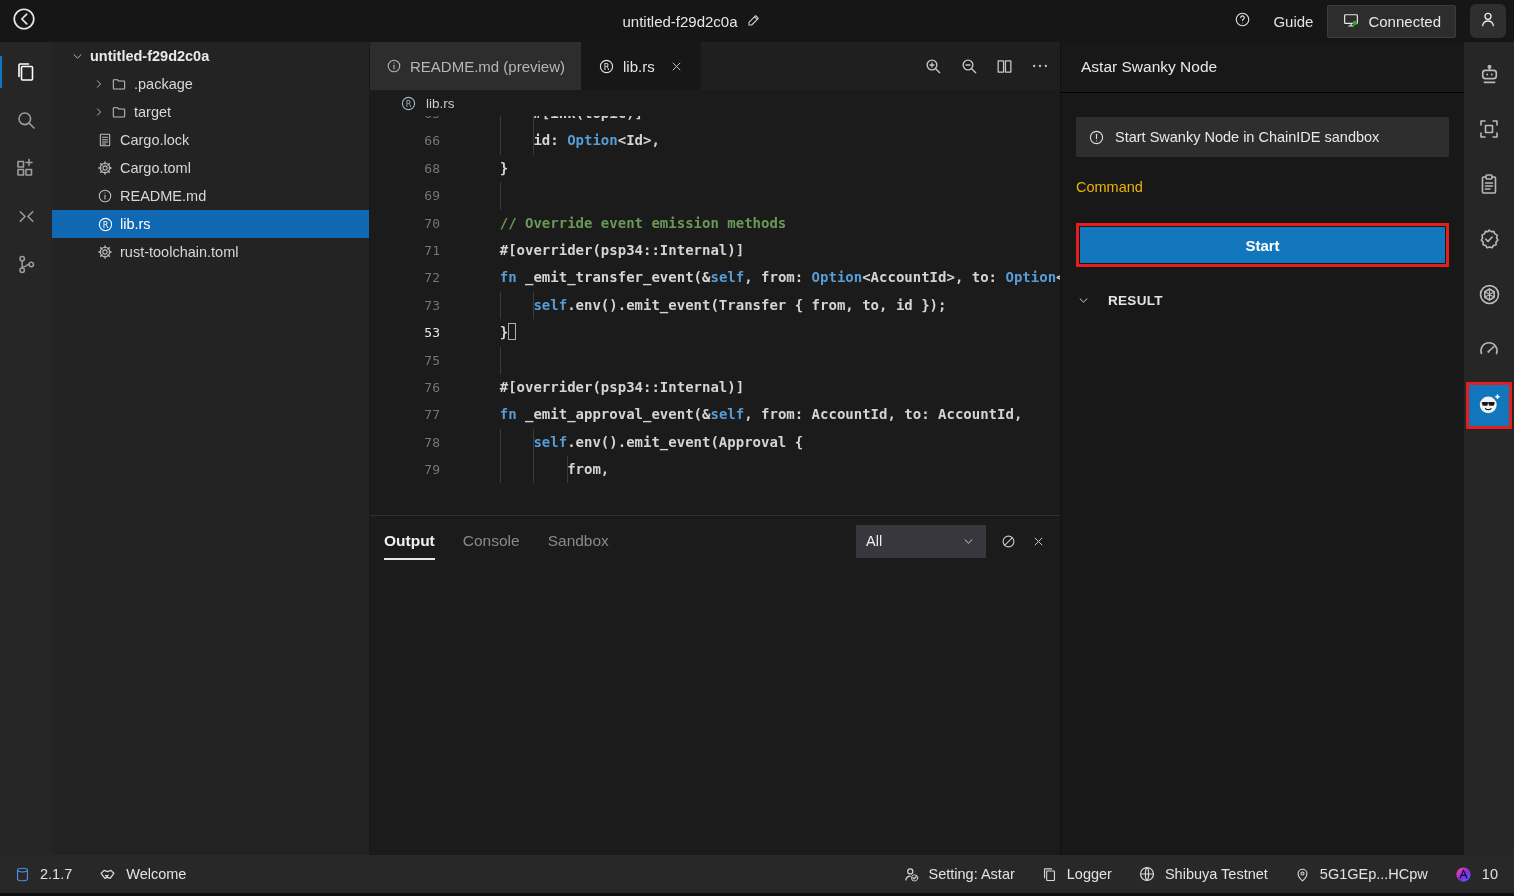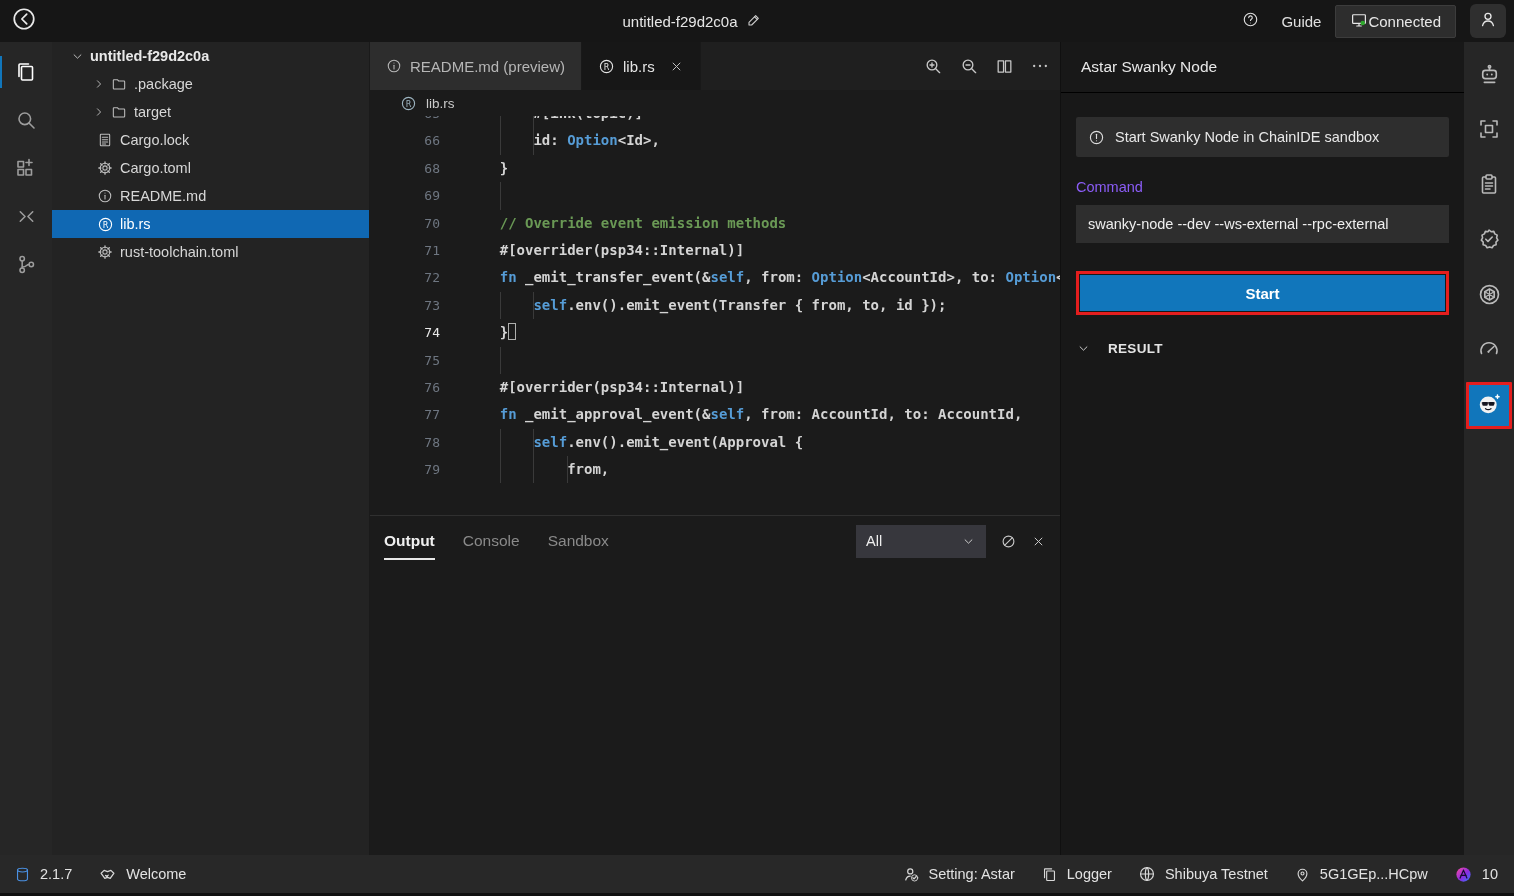--- a/index.html
+++ b/index.html
@@ -7,21 +7,21 @@
     font-family:"Liberation Sans", sans-serif; color:#cccccc; }
   .app { width:1514px; height:896px; display:flex; flex-direction:column; }
 
   
   .titlebar { height:42px; background:#161616; display:flex; align-items:center; position:relative; flex:0 0 auto; }
   .back-btn { width:32px; height:32px; margin-left:8px; color:#e8e8e8; display:flex; align-items:center; justify-content:center; cursor:pointer; }
   .title-center { position:absolute; left:0; right:130px; top:0; bottom:0; display:flex; align-items:center; justify-content:center; gap:8px; color:#e6e6e6; font-size:15px; }
   .title-center .icn { color:#cfcfcf; }
   .titlebar-right { position:absolute; right:8px; top:0; bottom:0; display:flex; align-items:center; gap:14px; }
   .guide { display:flex; align-items:center; gap:22px; font-size:15px; color:#e0e0e0; cursor:pointer; }
-  .connected-btn { display:flex; align-items:center; font-size:15px; color:#e8e8e8; background:#2d2d2d; border:1px solid #3c3c3c; padding:5px 14px; border-radius:2px; cursor:pointer; }
+  .connected-btn { display:flex; align-items:center; gap:8px; font-size:15px; color:#e8e8e8; background:#2d2d2d; border:1px solid #3c3c3c; padding:5px 14px; border-radius:2px; cursor:pointer; }
   .avatar-btn { width:36px; height:34px; background:#2f2f2f; border-radius:6px; display:flex; align-items:center; justify-content:center; color:#e8e8e8; cursor:pointer; }
 
   
   .main { flex:1 1 auto; display:flex; min-height:0; }
 
   .abar { width:52px; background:#262626; display:flex; flex-direction:column; align-items:center; padding-top:6px; flex:0 0 auto; }
   .ab-item { width:52px; height:48px; display:flex; align-items:center; justify-content:center; color:#9d9d9d; cursor:pointer; position:relative; }
   .ab-item.active { color:#ffffff; }
   .ab-item.active .left-ind { position:absolute; left:0; top:8px; bottom:8px; width:2px; background:var(--accent); }
   .ab-item .icn svg { display:block; }
@@ -72,21 +72,21 @@
   .bp-select .icn { color:#cccccc; display:flex; }
   .bp-right > .icn { color:#c8c8c8; cursor:pointer; display:flex; }
   .bp-content { flex:1 1 auto; }
 
   
   .rightpanel { width:404px; flex:0 0 auto; background:#181818; border-left:1px solid #101010; display:flex; flex-direction:column; }
   .rp-header { height:51px; display:flex; align-items:center; padding-left:20px; font-size:15.5px; color:#e8e8e8; border-bottom:1px solid #000; flex:0 0 auto; }
   .rp-body { padding:24px 15px 0 15px; }
   .rp-notice { background:#2e2e2e; border-radius:2px; height:40px; display:flex; align-items:center; gap:10px; padding:0 12px; font-size:14.5px; color:#e8e8e8; }
   .rp-notice .icn { color:#dddddd; display:flex; }
-  .rp-cmd-label { margin-top:22px; font-size:14.5px; color:#8b5cf6; }
+  .rp-cmd-label { margin-top:22px; font-size:14.5px; color:#eab308; }
   .rp-cmd-input { margin-top:10px; width:100%; height:38px; background:#2e2e2e; border:none; color:#eeeeee; font-size:14.5px; padding:0 12px; font-family:"Liberation Sans", sans-serif; white-space:nowrap; overflow:hidden; }
   .rp-start-wrap { margin-top:28px; border:3px solid var(--hl-red); padding:1px; }
   .rp-start { width:100%; height:36px; background:var(--accent); color:#ffffff; border:none; font-size:15px; font-weight:bold; font-family:"Liberation Sans", sans-serif; cursor:pointer; }
   .rp-result { margin-top:26px; display:flex; align-items:center; gap:17px; font-size:13.5px; font-weight:bold; color:#e4e4e4; cursor:pointer; letter-spacing:.3px; }
   .rp-result .icn { display:flex; color:#cccccc; }
 
   .abar-right { width:50px; background:#262626; flex:0 0 auto; display:flex; flex-direction:column; align-items:center; padding-top:10px; gap:7px; }
   .abr-item { width:46px; height:48px; display:flex; align-items:center; justify-content:center; color:#b9b9b9; cursor:pointer; }
   .abr-item.active { background:var(--accent); border:3px solid var(--hl-red); height:47px; border-radius:1px; color:#ffffff; }
 
@@ -349,21 +349,21 @@
       <div class="code-area">
         <div class="code-lines" id="code-lines">
             <div class="line"><span class="gutter">65</span><span class="ltext"><span class="iguide" style="left: 4ch;"></span><span class="iguide" style="left: 8ch;"></span><span class="tk-p">        #[ink(topic)]</span></span></div>
             <div class="line"><span class="gutter">66</span><span class="ltext"><span class="iguide" style="left: 4ch;"></span><span class="iguide" style="left: 8ch;"></span><span class="tk-p">        id: </span><span class="tk-k">Option</span><span class="tk-p">&lt;Id&gt;,</span></span></div>
             <div class="line"><span class="gutter">68</span><span class="ltext"><span class="tk-p">    }</span></span></div>
             <div class="line"><span class="gutter">69</span><span class="ltext"><span class="iguide" style="left: 4ch;"></span></span></div>
             <div class="line"><span class="gutter">70</span><span class="ltext"><span class="tk-p">    </span><span class="tk-c">// Override event emission methods</span></span></div>
             <div class="line"><span class="gutter">71</span><span class="ltext"><span class="tk-p">    #[overrider(psp34::Internal)]</span></span></div>
             <div class="line"><span class="gutter">72</span><span class="ltext"><span class="tk-p">    </span><span class="tk-k">fn</span><span class="tk-p"> _emit_transfer_event(&amp;</span><span class="tk-k">self</span><span class="tk-p">, from: </span><span class="tk-k">Option</span><span class="tk-p">&lt;AccountId&gt;, to: </span><span class="tk-k">Option</span><span class="tk-p">&lt;AccountId&gt;,</span></span></div>
             <div class="line"><span class="gutter">73</span><span class="ltext"><span class="iguide" style="left: 4ch;"></span><span class="iguide" style="left: 8ch;"></span><span class="tk-p">        </span><span class="tk-k">self</span><span class="tk-p">.env().emit_event(Transfer { from, to, id });</span></span></div>
-            <div class="line active-line"><span class="gutter">74</span><span class="ltext"><span class="tk-p">    }</span><span class="cursor-box"></span></span></div>
+            <div class="line active-line"><span class="gutter">53</span><span class="ltext"><span class="tk-p">    }</span><span class="cursor-box"></span></span></div>
             <div class="line"><span class="gutter">75</span><span class="ltext"><span class="iguide" style="left: 4ch;"></span></span></div>
             <div class="line"><span class="gutter">76</span><span class="ltext"><span class="tk-p">    #[overrider(psp34::Internal)]</span></span></div>
             <div class="line"><span class="gutter">77</span><span class="ltext"><span class="tk-p">    </span><span class="tk-k">fn</span><span class="tk-p"> _emit_approval_event(&amp;</span><span class="tk-k">self</span><span class="tk-p">, from: AccountId, to: AccountId,</span></span></div>
             <div class="line"><span class="gutter">78</span><span class="ltext"><span class="iguide" style="left: 4ch;"></span><span class="iguide" style="left: 8ch;"></span><span class="tk-p">        </span><span class="tk-k">self</span><span class="tk-p">.env().emit_event(Approval {</span></span></div>
             <div class="line"><span class="gutter">79</span><span class="ltext"><span class="iguide" style="left: 4ch;"></span><span class="iguide" style="left: 8ch;"></span><span class="iguide" style="left: 12ch;"></span><span class="tk-p">            from,</span></span></div>
           </div>
       </div>
 
       <div class="bottompanel">
         <div class="bp-tabs" id="bp-tabs">
@@ -403,21 +403,20 @@
           <span class="icn">
               <svg width="17" height="17" viewBox="0 0 24 24" fill="none" stroke="currentColor" stroke-width="1.6" stroke-linecap="round" stroke-linejoin="round">
                 <circle cx="12" cy="12" r="8.6"></circle>
                 <path d="M12 7.4v6"></path>
                 <circle cx="12" cy="16.6" r="0.8" fill="currentColor" stroke="none"></circle>
               </svg>
             </span>
           <span>Start Swanky Node in ChainIDE sandbox</span>
         </div>
         <div class="rp-cmd-label">Command</div>
-        <input class="rp-cmd-input" value="swanky-node --dev --ws-external --rpc-external" style="">
         <div class="rp-start-wrap">
           <button class="rp-start">Start</button>
         </div>
         <div class="rp-result">
           <span class="icn">
               <svg width="15" height="15" viewBox="0 0 24 24" fill="none" stroke="currentColor" stroke-width="1.6" stroke-linecap="round" stroke-linejoin="round">
                 <path d="M6.5 9.3l5.5 5.4 5.5-5.4"></path>
               </svg>
             </span>
           <span>RESULT</span>

